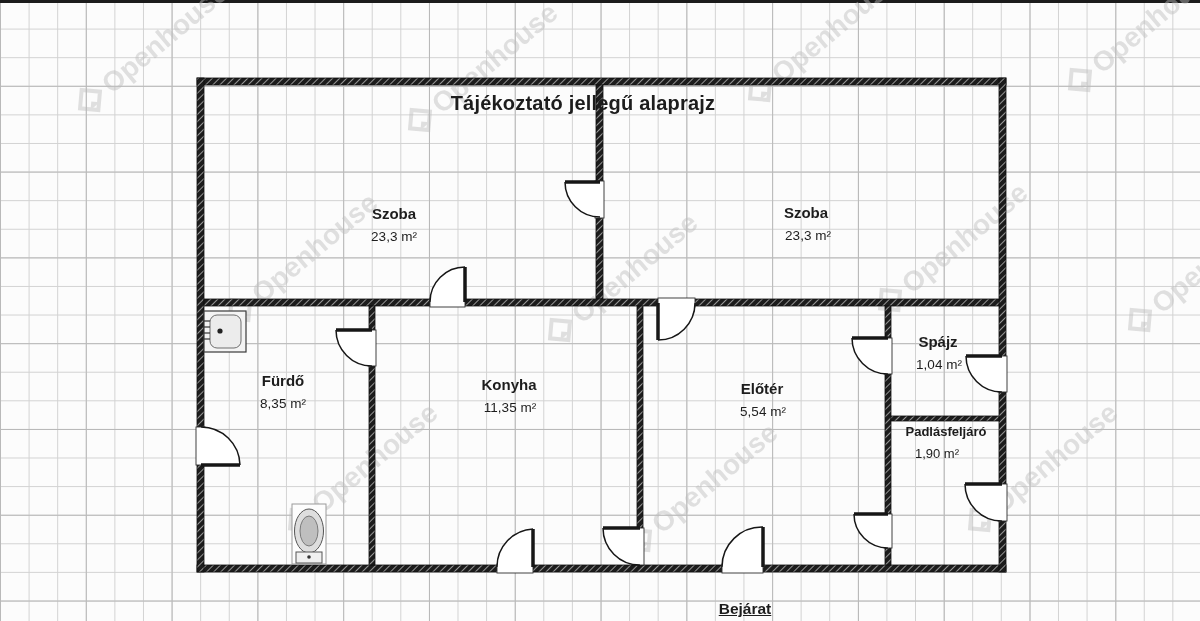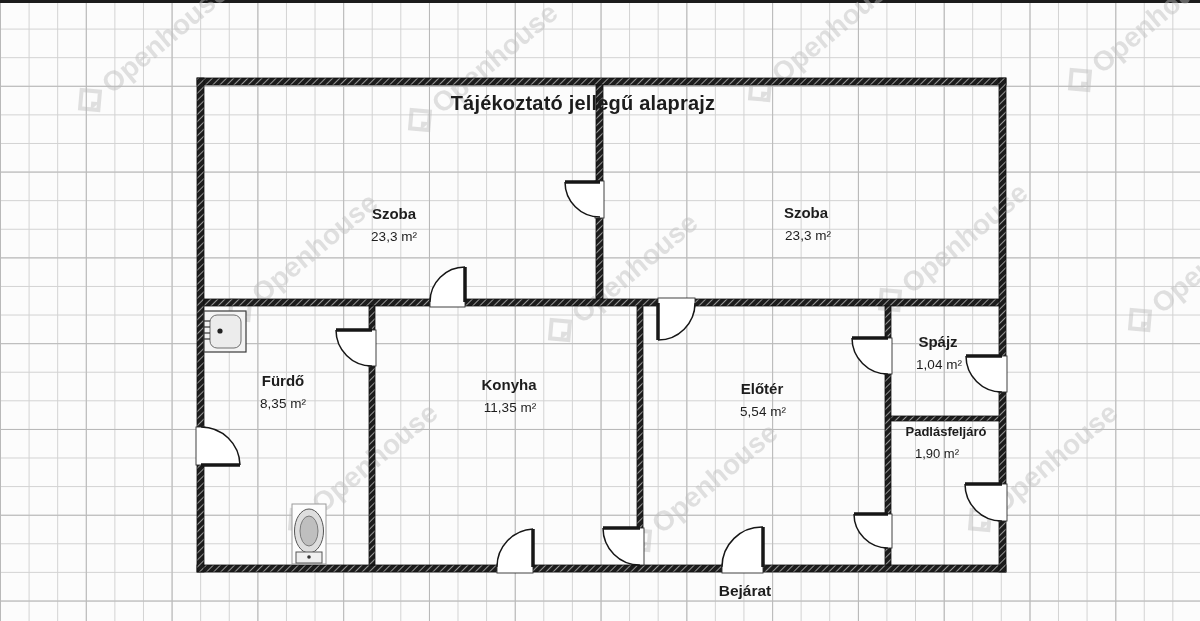--- a/index.html
+++ b/index.html
@@ -11,21 +11,21 @@
       linear-gradient(#b9b9b9 1px, transparent 1px),
       linear-gradient(90deg,#b9b9b9 1px, transparent 1px),
       linear-gradient(#d2d2d2 1px, transparent 1px),
       linear-gradient(90deg,#d2d2d2 1px, transparent 1px);
     background-size:85.8px 85.8px,85.8px 85.8px,28.6px 28.6px,28.6px 28.6px;
   }
   #top-edge{position:absolute;top:0;left:0;width:1200px;height:3px;background:#1c1c1c;}
   #plan-svg{position:absolute;top:0;left:0;}
   .overlay-label{position:absolute;color:#1d1d1d;text-align:center;}
   #title{top:48px;left:363px;width:440px;font-size:20px;font-weight:bold;letter-spacing:.2px;margin-top:44px;}
-  #bejarat{top:582px;left:670px;width:150px;font-size:15.5px;font-weight:bold;}
+  #bejarat{top:600px;left:670px;width:150px;font-size:15.5px;font-weight:bold;text-decoration:underline;}
 </style>
 </head>
 <body>
 
 <div id="top-edge"></div>
 
 <svg id="plan-svg" width="1200" height="621" viewBox="0 0 1200 621">
   <defs>
     <pattern id="wallhatch" width="5" height="5" patternUnits="userSpaceOnUse" patternTransform="rotate(45)">
       <rect width="5" height="5" fill="#1c1c1c"></rect>

